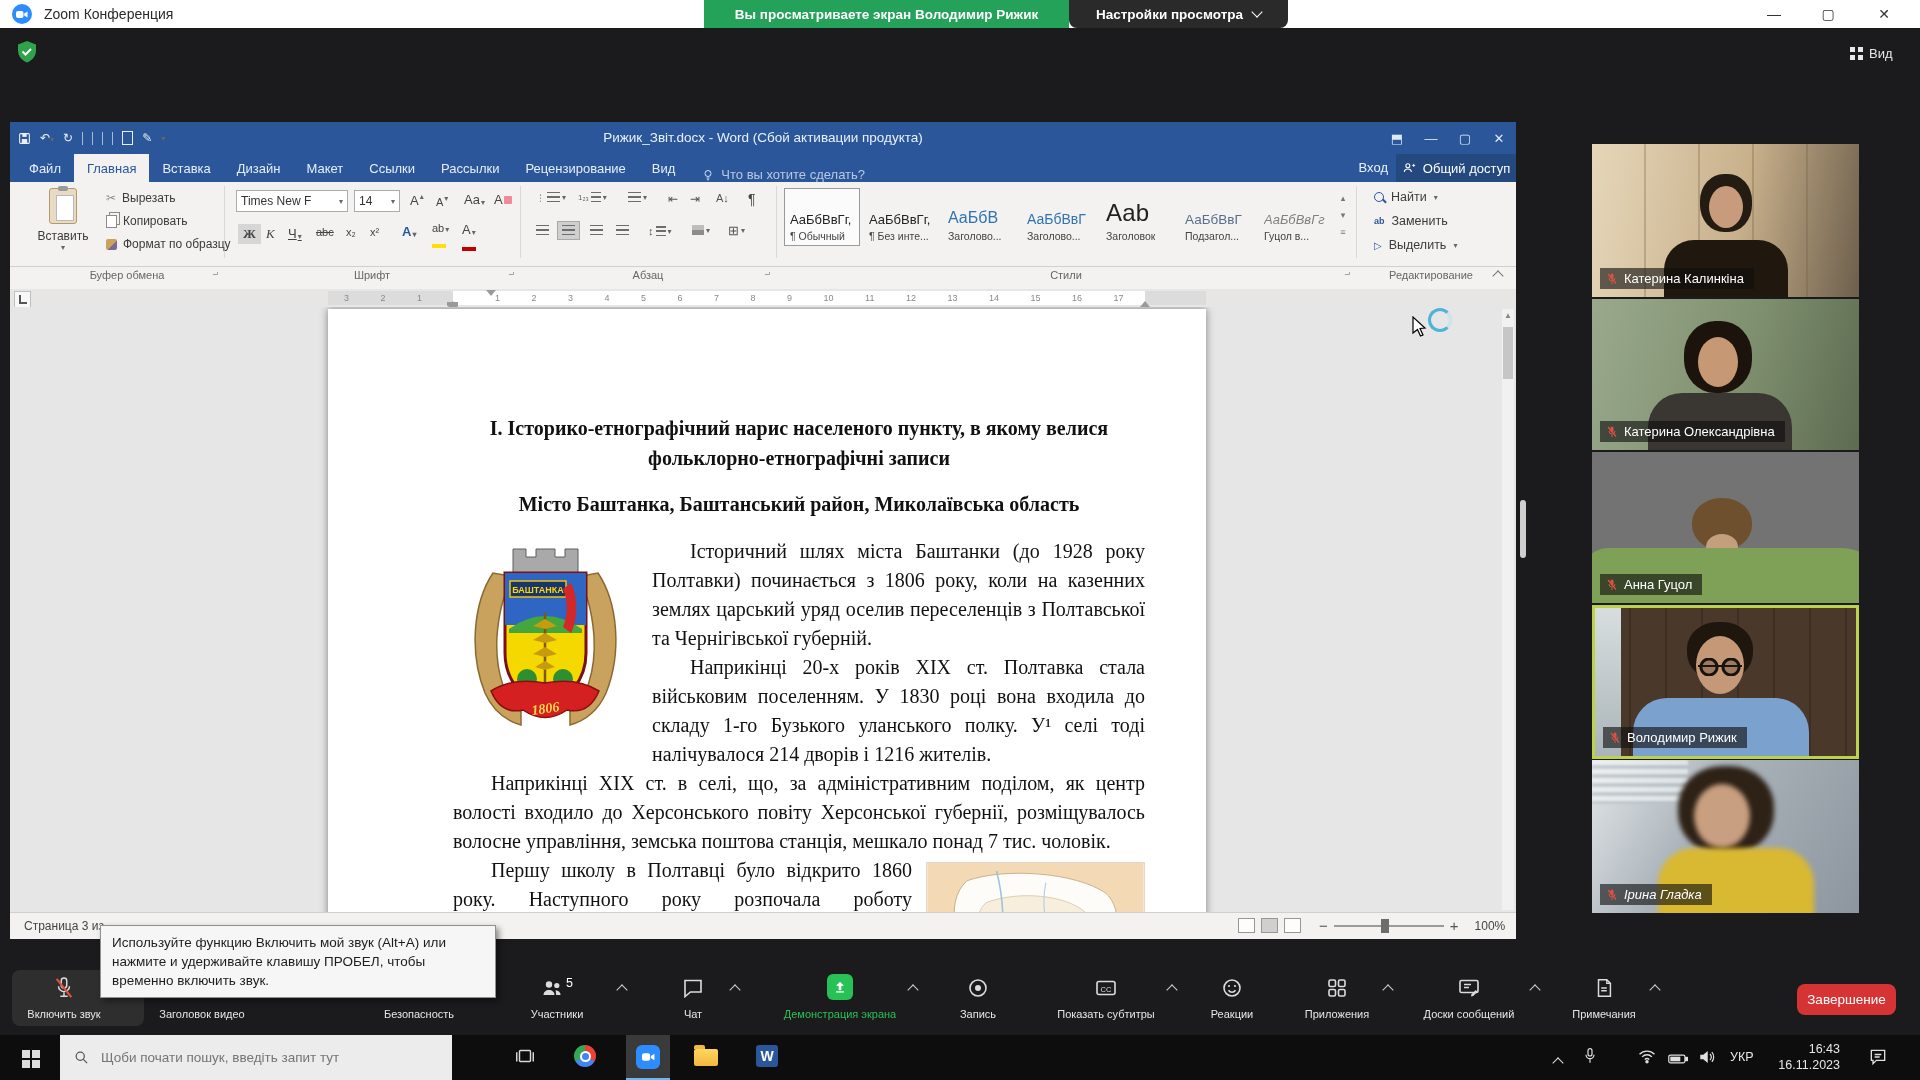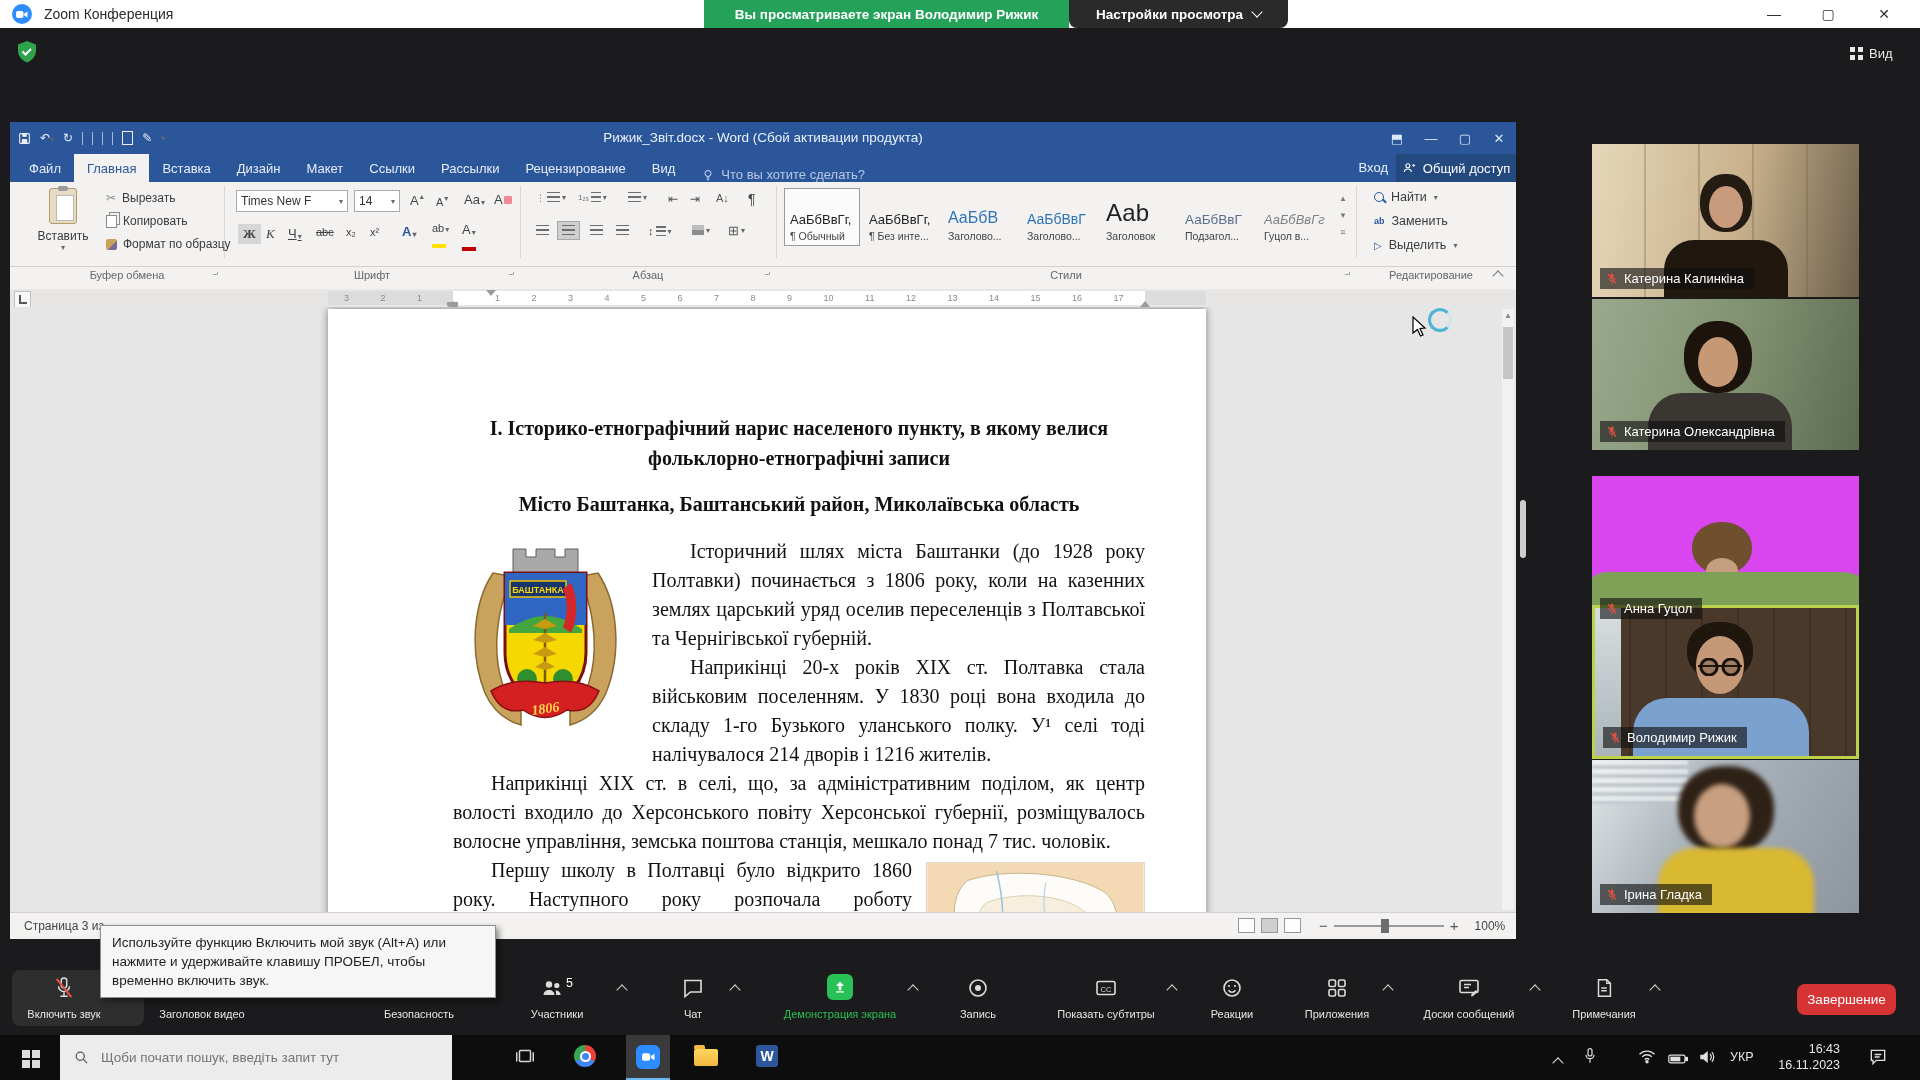--- a/index.html
+++ b/index.html
@@ -132,36 +132,36 @@
        background:rgba(15,15,15,.62);padding:3px 10px 3px 6px;font-size:13px;color:#fff;z-index:5;}
   .v1{top:144px;background:linear-gradient(100deg,#e6d7ba,#c8b08b 55%,#6d5f4c);}
   .v1:before{content:"";position:absolute;inset:0;background:repeating-linear-gradient(90deg,transparent 0 52px,rgba(110,92,64,.30) 52px 54px);}
   .v1 .hair{left:108px;top:30px;width:52px;height:58px;background:#241b12;border-radius:46%;}
   .v1 .face{left:117px;top:42px;width:34px;height:42px;background:#c79b7c;border-radius:50%;}
   .v1 .torso{left:72px;top:96px;width:124px;height:62px;background:#20180f;border-radius:30px 30px 0 0;}
   .v2{top:299px;height:151px;background:linear-gradient(105deg,#9aa98c,#7f9070 55%,#5d6b50);}
   .v2 .hair{left:92px;top:22px;width:68px;height:72px;background:#1c140c;border-radius:46%;}
   .v2 .face{left:106px;top:38px;width:40px;height:50px;background:#c69873;border-radius:50%;}
   .v2 .torso{left:56px;top:94px;width:144px;height:60px;background:#3a3632;border-radius:34px 34px 0 0;}
-  .v3{top:452px;height:151px;background:#d946ef;margin-top:24px;}
+  .v3{top:452px;height:151px;background:#737373;}
   .v3 .hair{left:100px;top:46px;width:60px;height:52px;background:#6e4f2e;border-radius:48%;}
   .v3 .face{left:114px;top:82px;width:32px;height:26px;background:#c49f7e;border-radius:50%;}
   .v3 .torso{left:84px;top:98px;width:94px;height:40px;background:#e7e5df;border-radius:20px 20px 0 0;}
   .v3 .couch{left:-10px;top:96px;width:300px;height:70px;background:#7ea157;border-radius:26px 40px 0 0;}
   .v4{top:605px;height:154px;background:repeating-linear-gradient(90deg,#4a392a 0 34px,#3f2f22 34px 36px);
       border:3px solid #bcd24a;}
   .v4:before{content:"";position:absolute;left:0;top:0;width:26px;height:150px;background:linear-gradient(#d8dee0,#aab4b8);}
   .v4 .hair{left:92px;top:14px;width:66px;height:58px;background:#1f160e;border-radius:46%;}
   .v4 .face{left:101px;top:28px;width:48px;height:58px;background:#c59878;border-radius:50%;}
   .v4 .glasses{left:103px;top:50px;width:44px;height:18px;
       background:radial-gradient(circle at 11px 9px,rgba(40,30,20,.25) 6px,#18120c 7px 9px,transparent 10px),
                  radial-gradient(circle at 33px 9px,rgba(40,30,20,.25) 6px,#18120c 7px 9px,transparent 10px),
                  linear-gradient(transparent 7px,#18120c 7px 9px,transparent 9px);}
   .v4 .torso{left:38px;top:90px;width:176px;height:64px;background:#7ba1cf;border-radius:34px 34px 0 0;}
-  .v5{top:760px;background:linear-gradient(120deg,#e3e6e8,#aab3ba 40%,#8d969e);}
+  .v5{top:760px;background:linear-gradient(120deg,#e3e6e8,#aab3ba 40%,#8d969e);font-style:italic;}
   .v5:before{content:"";position:absolute;left:0;top:0;width:96px;height:44px;opacity:.65;
       background:repeating-linear-gradient(#f4f6f7 0 5px,#b9c2c8 5px 9px);filter:blur(1px);}
   .v5 .ph{filter:blur(2.5px);}
   .v5 .hair{left:86px;top:6px;width:96px;height:88px;background:#2e2116;border-radius:46%;}
   .v5 .face{left:102px;top:24px;width:56px;height:64px;background:#c89f80;border-radius:50%;}
   .v5 .torso{left:66px;top:88px;width:156px;height:70px;background:#d9b832;border-radius:36px 36px 0 0;}
 
   
   .taskbar{left:0;top:1035px;width:1920px;height:45px;background:#0d0d0d;}
   .startlogo{left:22px;top:1050px;width:18px;height:18px;}

